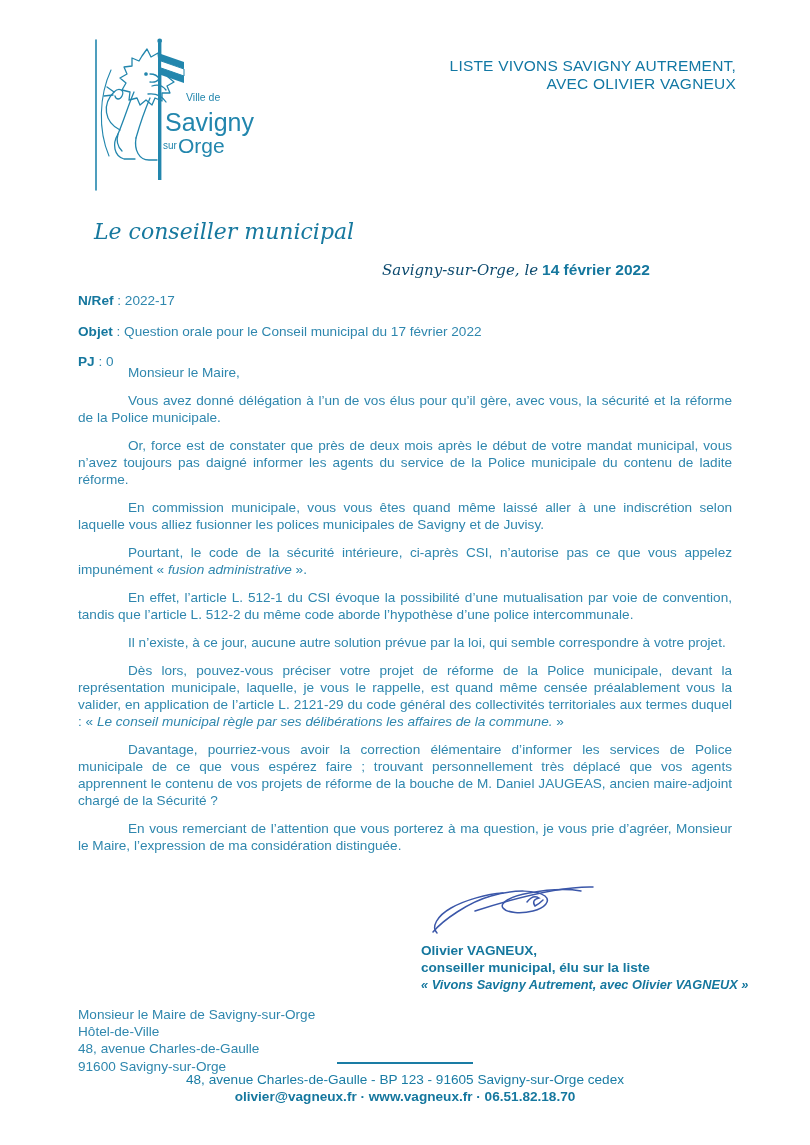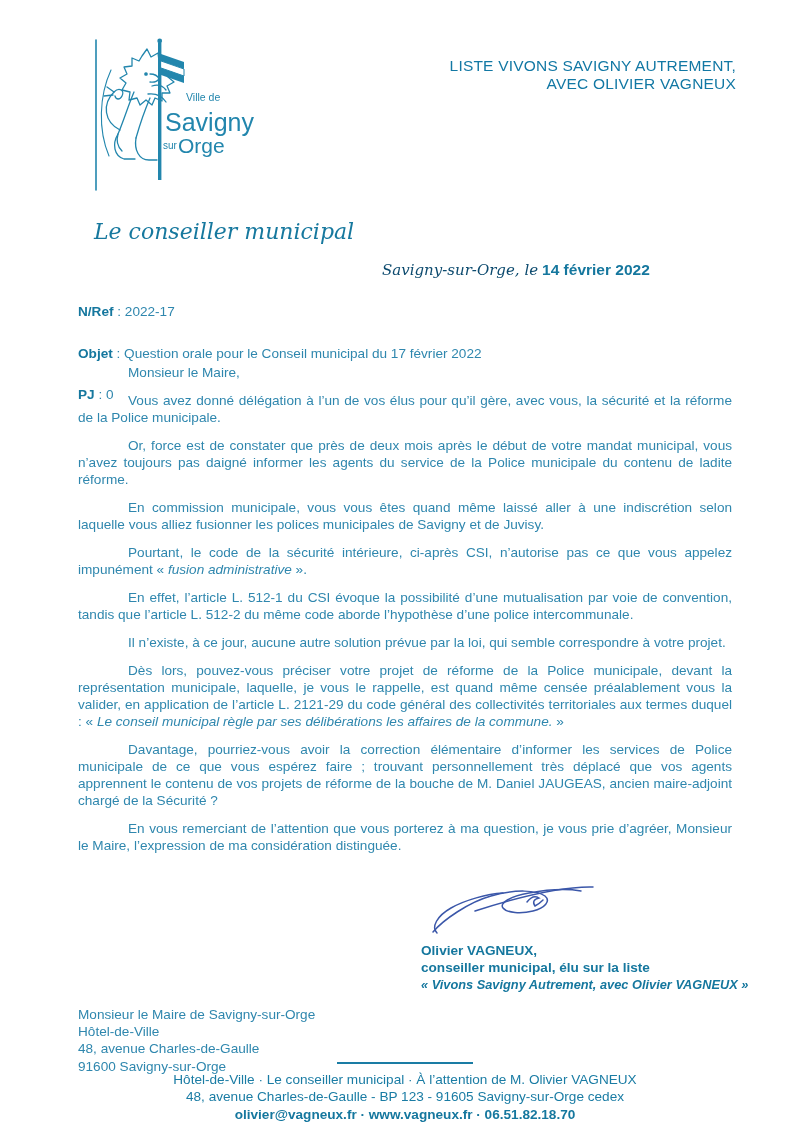--- a/index.html
+++ b/index.html
@@ -18,21 +18,21 @@
   }
   
   .letterhead{position:absolute;left:78px;top:203px;width:656px;color:#2f87ae;}
   .sender-title{
     font-family:"DejaVu Serif",serif;font-style:italic;
     font-size:22px;color:#16789e;margin:16px;line-height:26px;
   }
   .date-line{margin-top:16px;padding-left:304px;font-size:15px;white-space:nowrap;}
   .date-prefix{font-family:"DejaVu Serif",serif;font-style:italic;color:#0c4a6e;}
   .date-value{font-weight:bold;color:#15779e;margin-left:4px;font-size:15.5px;}
-  .ref-line{font-size:13.6px;line-height:17.5px;margin-top:24px;}
+  .ref-line{font-size:13.6px;line-height:17.5px;margin-top:13px;}
   .ref-line .lbl{font-weight:bold;color:#15779e;}
   
   .letter-body{
     position:absolute;left:78px;top:364px;width:654px;
     text-align:justify;color:#2f87ae;
   }
   .letter-body p{margin:0 0 11px;text-indent:50px;font-size:13.6px;line-height:17px;}
   .letter-body .it{font-style:italic;}
   
   .signature{
@@ -155,18 +155,17 @@
 
   <div class="recipient">
     <div>Monsieur le Maire de Savigny-sur-Orge</div>
     <div>Hôtel-de-Ville</div>
     <div>48, avenue Charles-de-Gaulle</div>
     <div>91600 Savigny-sur-Orge</div>
   </div>
 
   <div class="footer">
     <div class="footer-rule"></div>
-    <div>Hôtel-de-Ville · Le conseiller municipal · À l’attention de M. Olivier VAGNEUX</div>
     <div>48, avenue Charles-de-Gaulle - BP 123 - 91605 Savigny-sur-Orge cedex</div>
     <div class="footer-bold">olivier@vagneux.fr · www.vagneux.fr · 06.51.82.18.70</div>
   </div>
 
 </div>
 
 </body></html>

